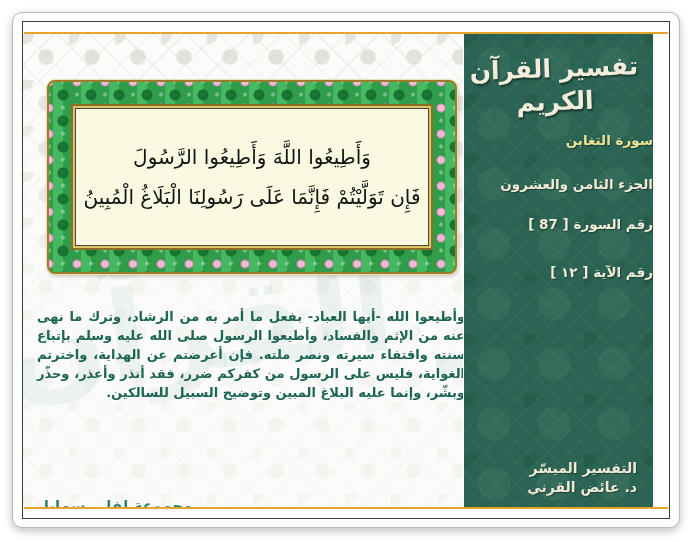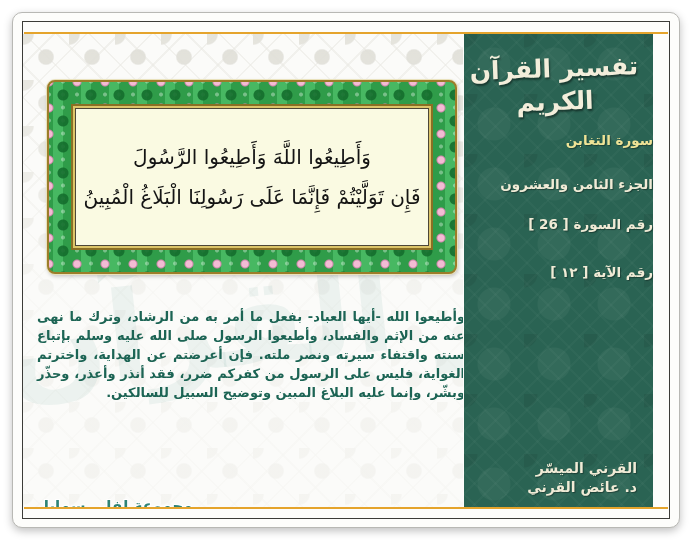--- a/index.html
+++ b/index.html
@@ -169,24 +169,24 @@
       <div class="watermark">
         <div class="wm-ar">مجموعة لفلي سمايل</div>
         <div class="wm-url">lovely0smile.com</div>
       </div>
     </div>
 
     <div class="sidebar">
       <div class="s-title">تفسير القرآن الكريم</div>
       <div class="s-item surah-name">سورة التغابن</div>
       <div class="s-item juz">الجزء الثامن والعشرون</div>
-      <div class="s-item surah-num">رقم السورة [ 26 ]</div>
+      <div class="s-item surah-num">رقم السورة [ 87 ]</div>
       <div class="s-item ayah-num">رقم الآية [ ١٢ ]</div>
       <div class="s-footer">
-        <div>القرني الميسّر</div>
+        <div>التفسير الميسّر</div>
         <div>د. عائض القرني</div>
       </div>
     </div>
 
     <div class="gold-line top"></div>
     <div class="gold-line bottom"></div>
     <div class="inner-frame"></div>
   </div>
 </div>
 

